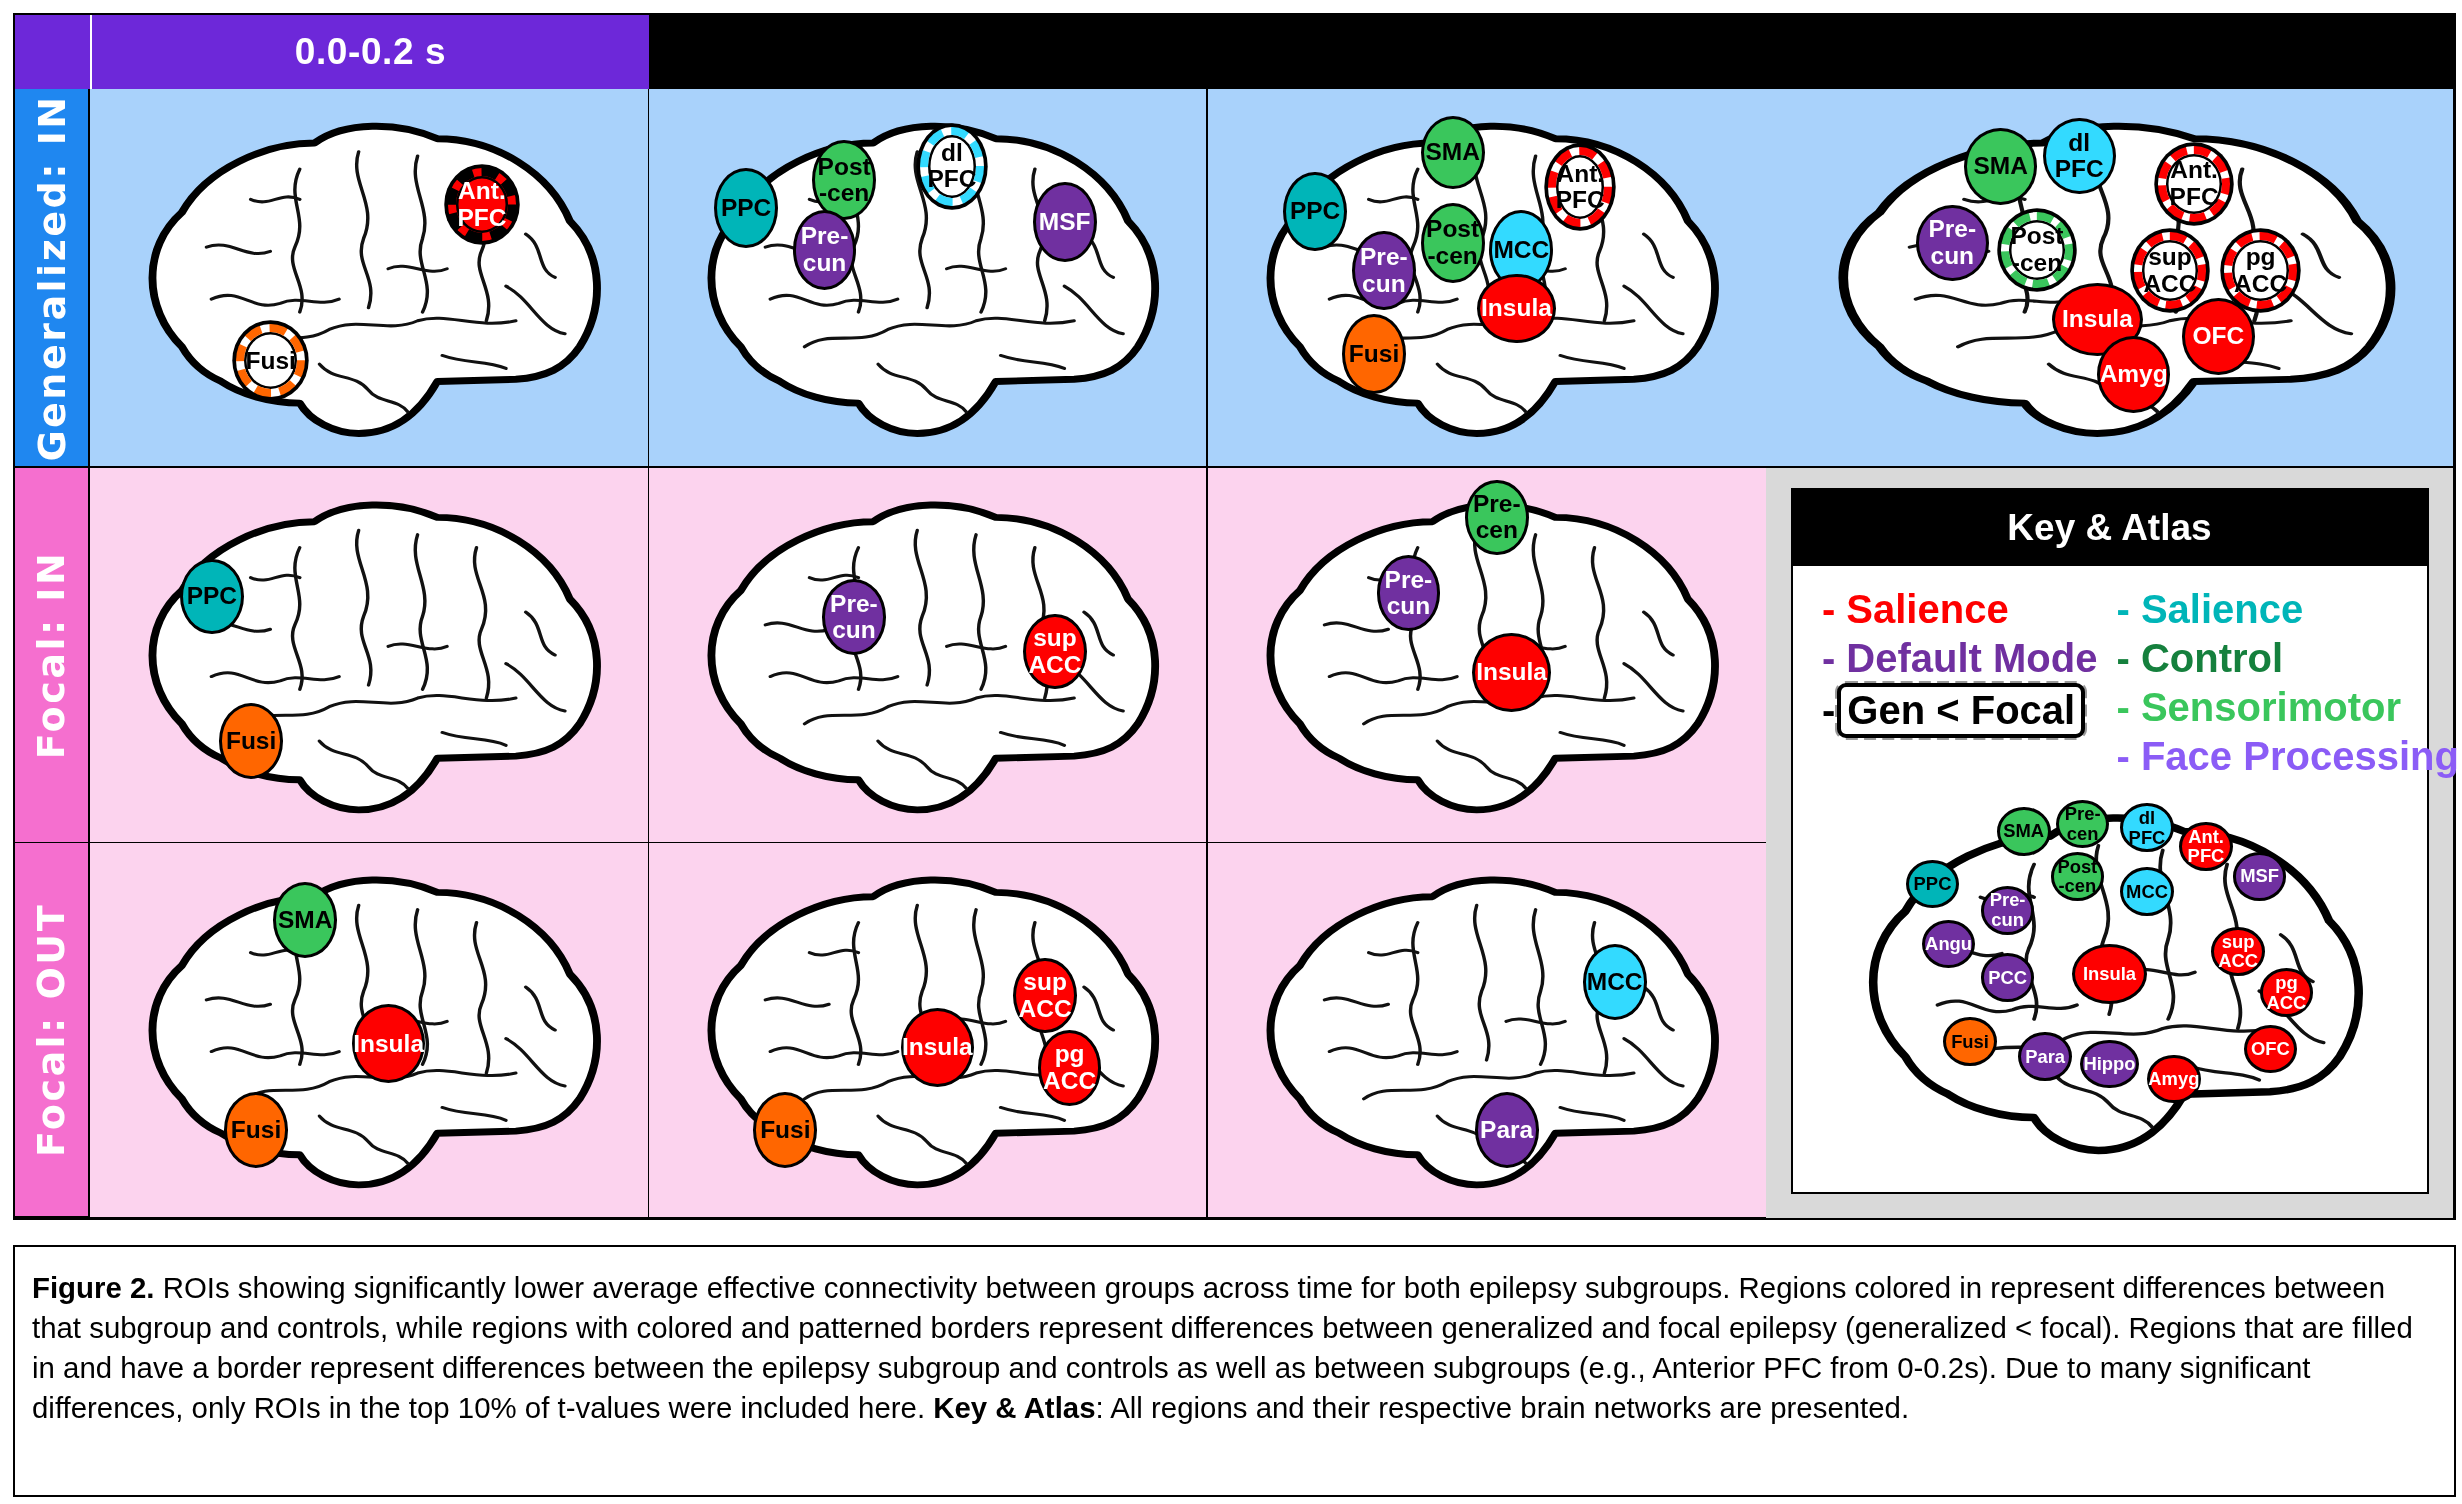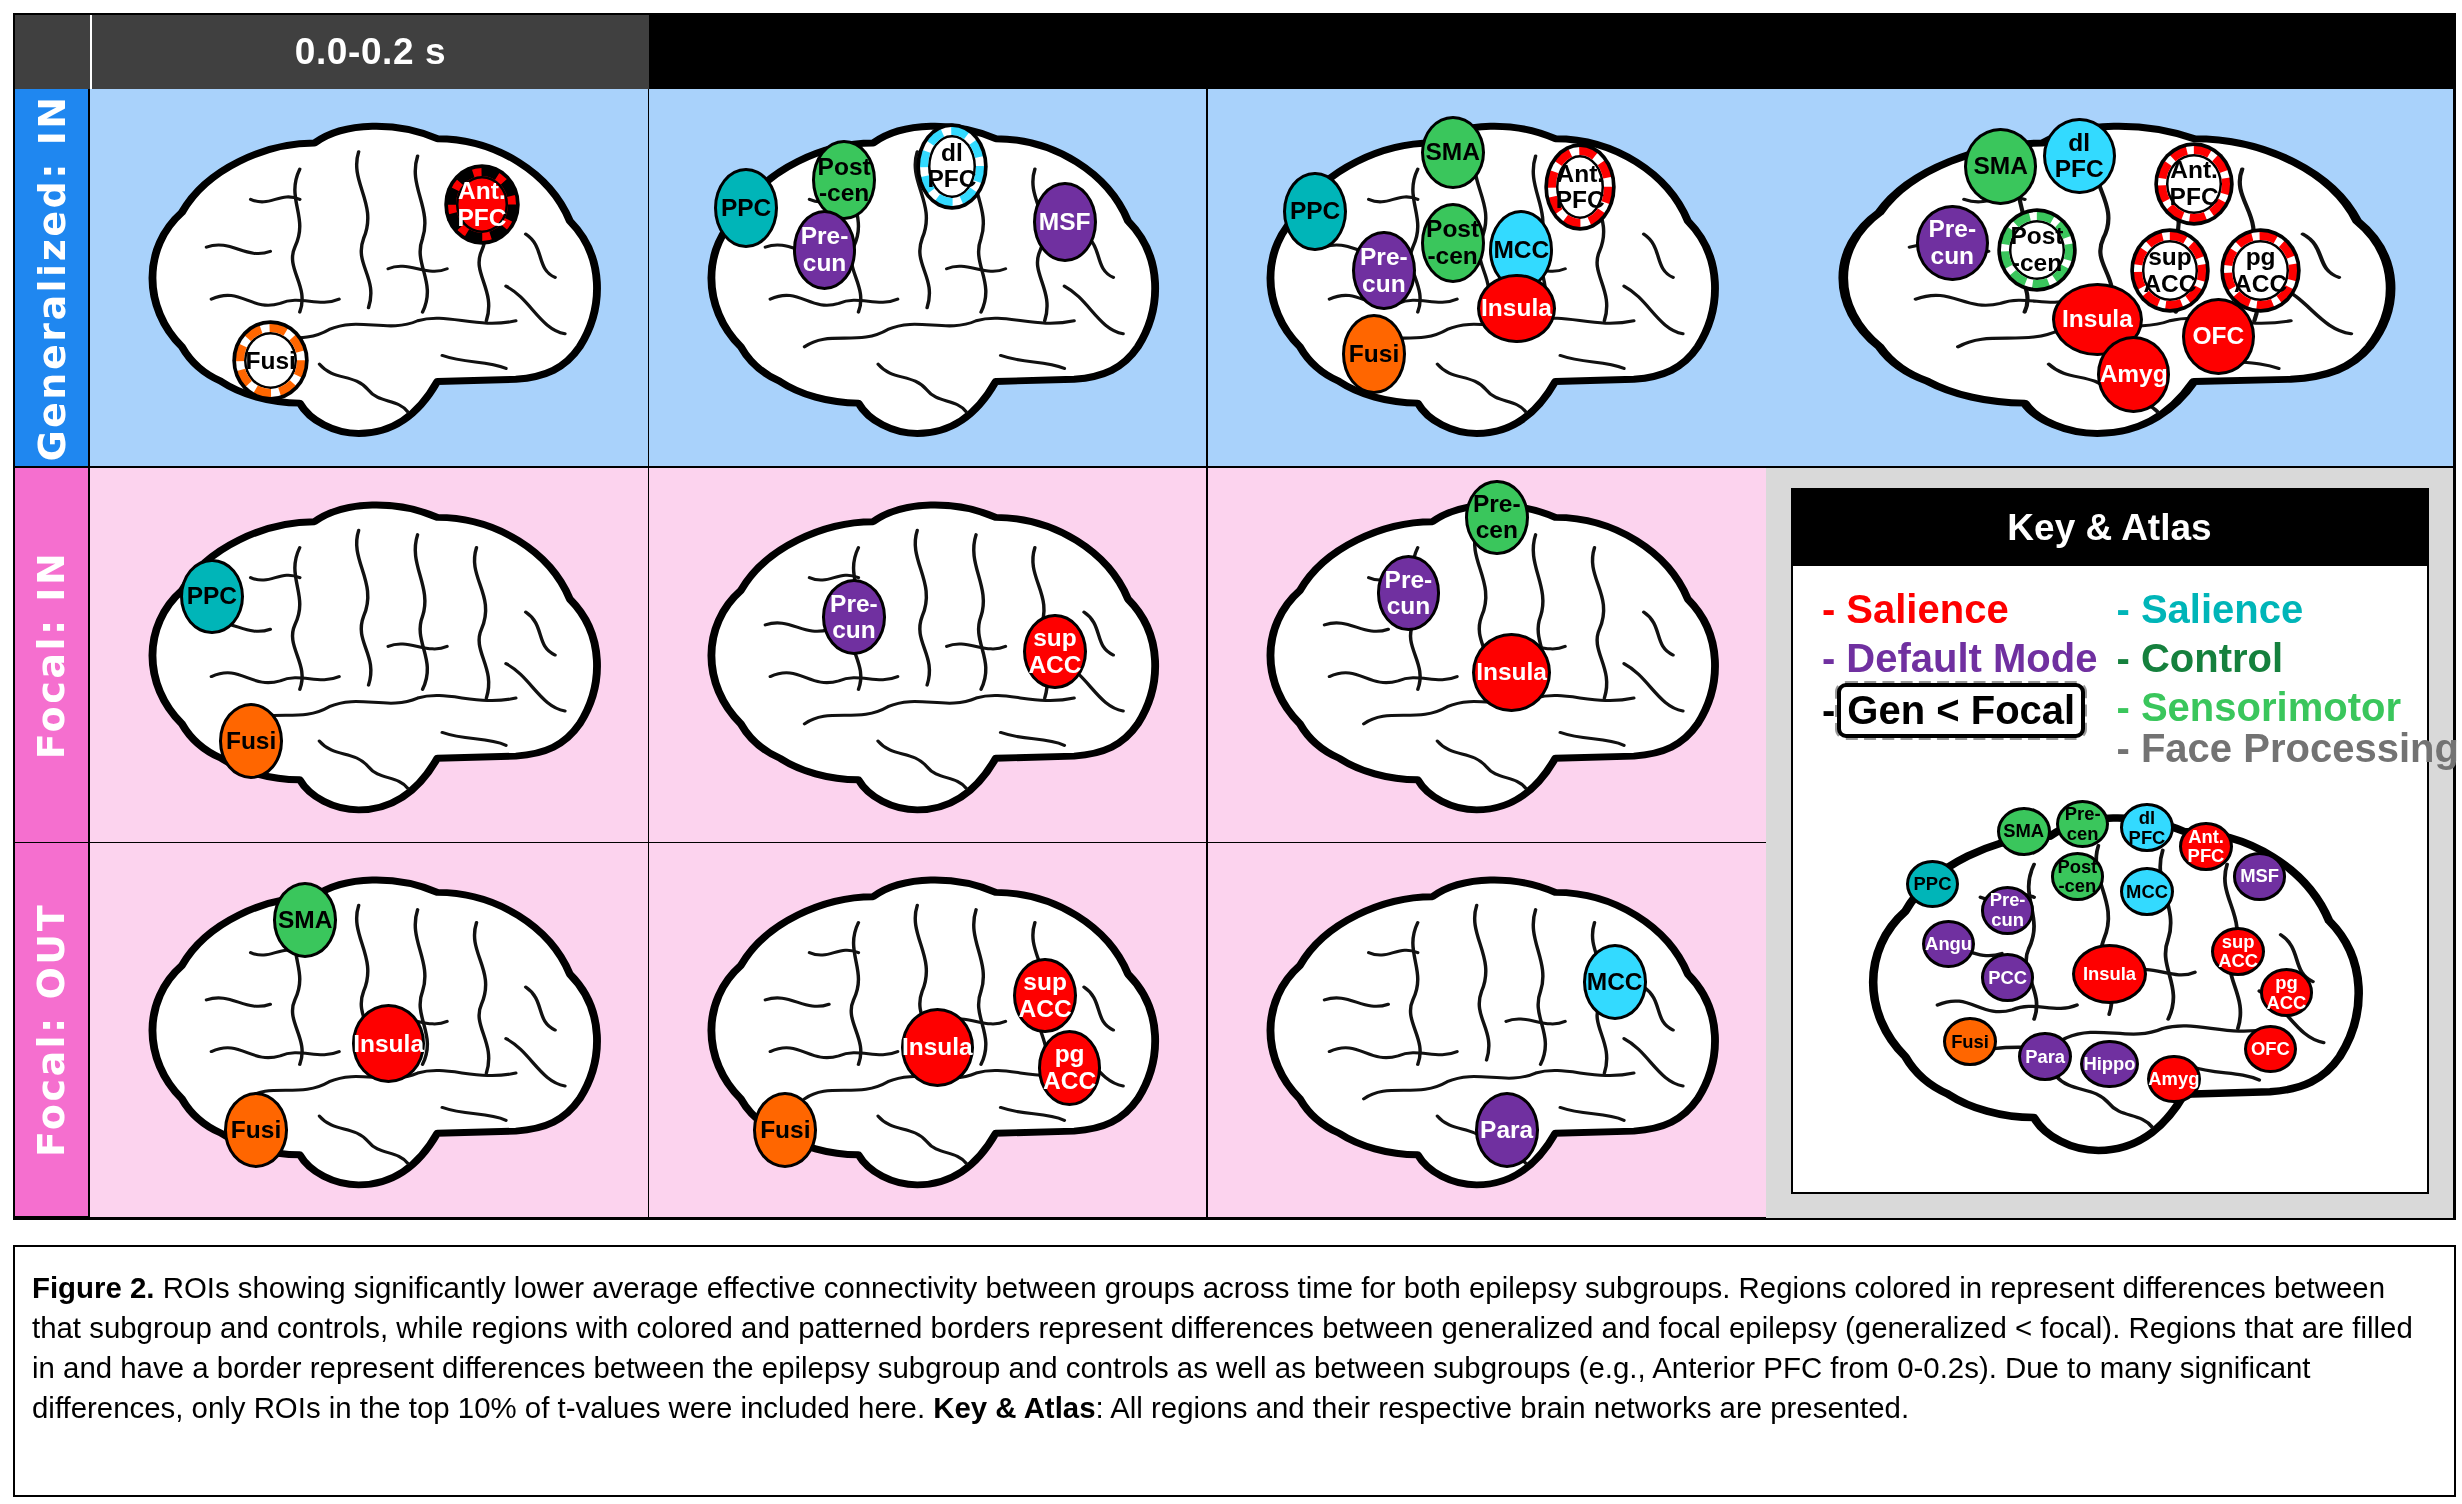--- a/index.html
+++ b/index.html
@@ -1,18 +1,18 @@
 <!DOCTYPE html>
 <html style="font-size:9.8px"><head>
 <meta charset="utf-8">
 <style>
   html, body { margin:0; padding:0; background:#ffffff; }
   body { width:2462px; height:1504px; position:relative; overflow:hidden; font-family:"Liberation Sans", sans-serif; }
   .grid { position:absolute; left:13px; top:13px; width:2443px; height:1207px; border:2.5px solid #000; box-sizing:border-box; background:#000; }
-  .hdr { position:absolute; top:0; height:74px; background:#404040; color:#fff; font-weight:bold; font-size:37px; display:flex; align-items:center; justify-content:center; font-family:"Liberation Sans", sans-serif; letter-spacing:0.6px; }
+  .hdr { position:absolute; top:0; height:74px; background:#6d28d9; color:#fff; font-weight:bold; font-size:37px; display:flex; align-items:center; justify-content:center; font-family:"Liberation Sans", sans-serif; letter-spacing:0.6px; }
   .hdr.sep { border-left:2.5px solid #fff; box-sizing:border-box; }
   .rowlab { position:absolute; left:0; width:75px; display:flex; align-items:center; justify-content:center; box-sizing:border-box; border-right:2.5px solid #000; border-bottom:1.8px solid #000; }
   .rowlab span { transform:rotate(-90deg); white-space:nowrap; color:#fff; font-weight:bold; font-size:38px; font-family:"DejaVu Sans", sans-serif; letter-spacing:2.5px; }
   .cell { position:absolute; box-sizing:border-box; border-right:1.8px solid #000; border-bottom:1.8px solid #000; overflow:hidden; }
   .cell.blue { background:#a9d2fb; }
   .cell.pink { background:#fcd3ee; }
   .brain { position:absolute; left:6%; top:4%; width:88%; height:92%; }
   .roi { position:absolute; border-radius:50%; border:3.7px solid #000; box-sizing:border-box; display:flex; align-items:center; justify-content:center; text-align:center; font-weight:bold; font-family:"Liberation Sans", sans-serif; line-height:1.08; font-size:24.5px; }
   .keycell { position:absolute; background:#d9d9d9; box-sizing:border-box; border-bottom:1.8px solid #000; }
   .keybox { position:absolute; left:24.5px; top:19.6px; right:24.5px; bottom:24.5px; background:#fff; border:2.5px solid #000; box-sizing:border-box; }
@@ -181,21 +181,21 @@
     <div class="keybox">
       <div class="keytitle">Key &amp; Atlas</div>
       <div class="legend" style="left:29.4px;top:97px;color:#fe0000;">- Salience</div>
       <div class="legend" style="left:29.4px;top:146px;color:#7030a0;">- Default Mode</div>
       <div class="legend" style="left:29.4px;top:191px;color:#000;">
         <span>-</span><span class="gen">Gen &lt; Focal</span>
       </div>
       <div class="legend" style="left:324px;top:97px;color:#00b5b8;">- Salience</div>
       <div class="legend" style="left:324px;top:146px;color:#15803d;">- Control</div>
       <div class="legend" style="left:324px;top:195px;color:#3ac65c;">- Sensorimotor</div>
-      <div class="legend" style="left:324px;top:236px;color:#737373;">- Face Processing</div>
+      <div class="legend" style="left:324px;top:244px;color:#8b5cf6;">- Face Processing</div>
       <div id="atlas-area" style="position:absolute;left:12.3px;right:12.3px;top:288px;bottom:6.1px;">
           <svg class="brain" preserveAspectRatio="none" viewBox="0 0 1000 800">
             <use href="#brain-shape" width="100%" height="100%"></use>
           </svg>
           <div style="position: absolute; left: 6%; top: 4%; width: 88%; height: 92%;">
             <div class="roi" style="left: 29%; top: 3.5%; width: 10%; height: 13%; font-size: 18.4px; background: rgb(58, 198, 92); color: rgb(0, 0, 0);">SMA</div>
             <div class="roi" style="left: 40%; top: 1.5%; width: 10%; height: 13%; font-size: 18.4px; background: rgb(58, 198, 92); color: rgb(0, 0, 0);">Pre-<br>cen</div>
             <div class="roi" style="left: 52%; top: 2.5%; width: 10%; height: 13%; font-size: 18.4px; background: rgb(51, 218, 255); color: rgb(0, 0, 0);">dl<br>PFC</div>
             <div class="roi" style="left: 63%; top: 7.5%; width: 10%; height: 13%; font-size: 18.4px; background: rgb(254, 0, 0); color: rgb(255, 255, 255);">Ant.<br>PFC</div>
             <div class="roi" style="left: 12%; top: 17.5%; width: 10%; height: 13%; font-size: 18.4px; background: rgb(0, 181, 184); color: rgb(0, 0, 0);">PPC</div>

